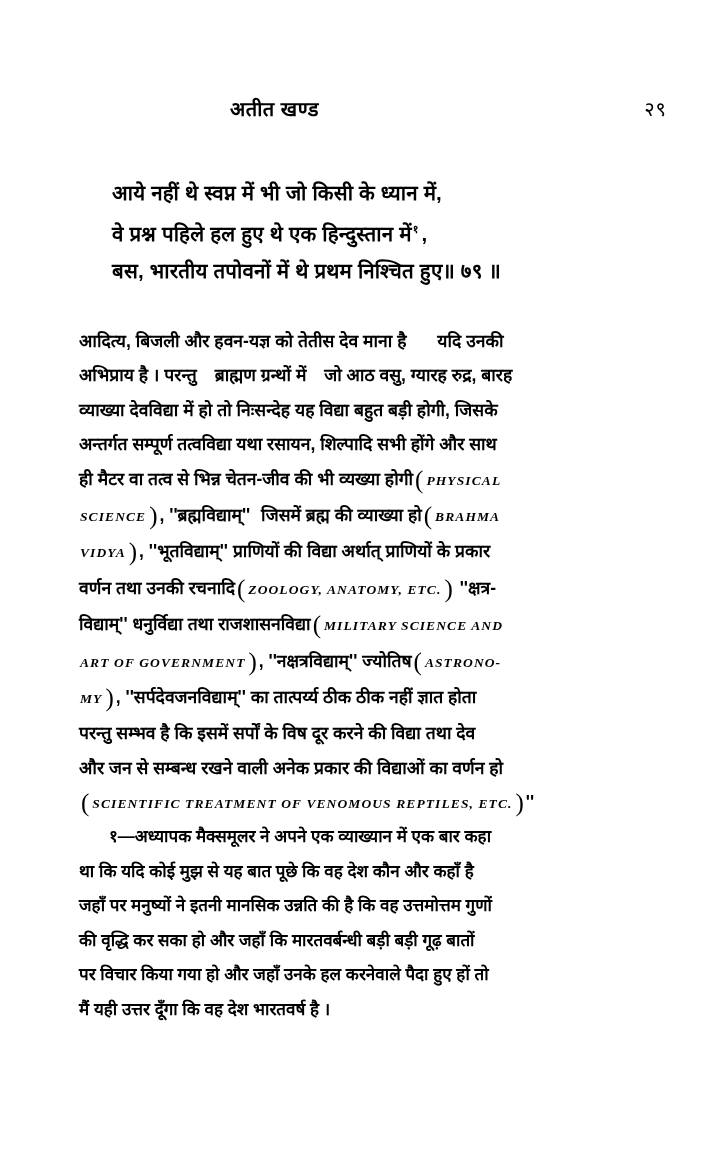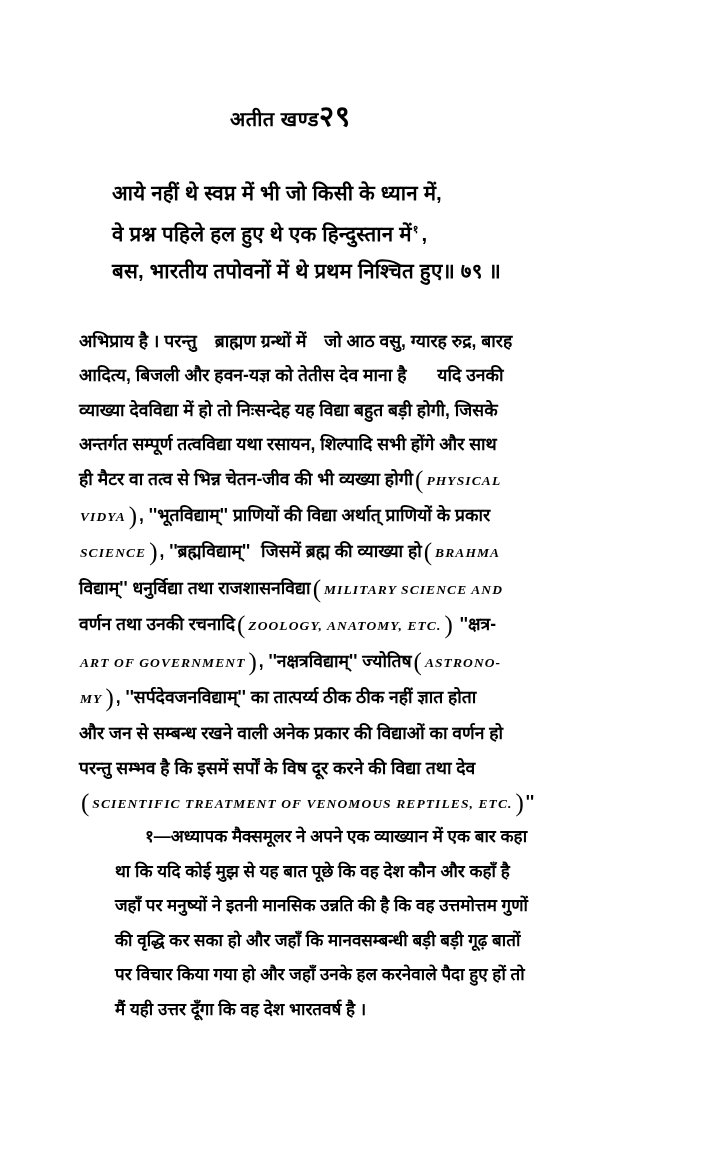--- a/index.html
+++ b/index.html
@@ -21,33 +21,33 @@
 
   
   .running-head {
     position: absolute;
     left: 80px;
     right: 58px;
     top: 95px;
     height: 34px;
     display: flex;
     align-items: baseline;
-    justify-content: flex-start;
+    justify-content: space-between;
   }
   .running-head-title {
     font-family: "Liberation Sans", "DejaVu Sans", sans-serif;
     font-size: 20px;
     font-weight: 700;
     letter-spacing: 0.5px;
     padding-left: 150px;
   }
   .running-head-folio {
     font-family: "Liberation Sans", "DejaVu Sans", sans-serif;
-    font-size: 29px;
-    font-weight: 700;
+    font-size: 20px;
+    font-weight: 400;
     letter-spacing: 1px;
   }
 
   
   .verse {
     position: absolute;
     left: 112px;
     top: 163px;
     width: 560px;
     margin-top: 11px;
@@ -113,59 +113,58 @@
     left: 79px;
     top: 820px;
     width: 567px;
   }
   .footnote-line {
     font-family: "Liberation Sans", "DejaVu Sans", sans-serif;
     font-size: 17px;
     font-weight: 700;
     line-height: 34.6px;
     white-space: nowrap;
-    margin-left: 36px;
   }
   .footnote-line.indent { padding-left: 30px; }
 </style>
 </head>
 <body>
 
 <div class="page">
 
   <div class="running-head">
     <span class="running-head-title">अतीत खण्ड</span>
     <span class="running-head-folio">२९</span>
   </div>
 
   <div class="verse" id="verse-block">
       <div class="verse-line"><span>आये नहीं थे स्वप्न में भी जो किसी के ध्यान में,</span></div>
       <div class="verse-line"><span>वे प्रश्न पहिले हल हुए थे एक हिन्दुस्तान में</span><span class="fn-ref">१</span><span>,</span></div>
       <div class="verse-line"><span>बस, भारतीय तपोवनों में थे प्रथम निश्चित हुए॥ ७९ ॥</span></div>
     </div>
 
   <div class="prose" id="prose-block">
+      <div class="prose-line"><span>आदित्य, बिजली और हवन-यज्ञ को तेतीस देव माना है</span><span class="gap-l">&nbsp;</span><span>यदि उनकी</span></div>
       <div class="prose-line"><span>अभिप्राय है । परन्तु</span><span class="gap-m">&nbsp;</span><span>ब्राह्मण ग्रन्थों में</span><span class="gap-m">&nbsp;</span><span>जो आठ वसु, ग्यारह रुद्र, बारह</span></div>
-      <div class="prose-line"><span>आदित्य, बिजली और हवन-यज्ञ को तेतीस देव माना है</span><span class="gap-l">&nbsp;</span><span>यदि उनकी</span></div>
       <div class="prose-line"><span>व्याख्या देवविद्या में हो तो निःसन्देह यह विद्या बहुत बड़ी होगी, जिसके</span></div>
       <div class="prose-line"><span>अन्तर्गत सम्पूर्ण तत्वविद्या यथा रसायन, शिल्पादि सभी होंगे और साथ</span></div>
       <div class="prose-line"><span>ही मैटर वा तत्व से भिन्न चेतन-जीव की भी व्यख्या होगी</span><span class="paren">(</span><span class="lat">physical</span></div>
+      <div class="prose-line"><span class="lat">science</span><span class="paren">)</span><span>, ''ब्रह्मविद्याम्''</span><span class="gap-s">&nbsp;</span><span>जिसमें ब्रह्म की व्याख्या हो</span><span class="paren">(</span><span class="lat">brahma</span></div>
       <div class="prose-line"><span class="lat">vidya</span><span class="paren">)</span><span>, ''भूतविद्याम्'' प्राणियों की विद्या अर्थात् प्राणियों के प्रकार</span></div>
-      <div class="prose-line"><span class="lat">science</span><span class="paren">)</span><span>, ''ब्रह्मविद्याम्''</span><span class="gap-s">&nbsp;</span><span>जिसमें ब्रह्म की व्याख्या हो</span><span class="paren">(</span><span class="lat">brahma</span></div>
+      <div class="prose-line"><span>वर्णन तथा उनकी रचनादि</span><span class="paren">(</span><span class="lat">zoology,  anatomy,  etc.</span><span class="paren">)</span><span> ''क्षत्र-</span></div>
       <div class="prose-line"><span>विद्याम्'' धनुर्विद्या तथा राजशासनविद्या</span><span class="paren">(</span><span class="lat">military science and</span></div>
-      <div class="prose-line"><span>वर्णन तथा उनकी रचनादि</span><span class="paren">(</span><span class="lat">zoology,  anatomy,  etc.</span><span class="paren">)</span><span> ''क्षत्र-</span></div>
       <div class="prose-line"><span class="lat">art  of  government</span><span class="paren">)</span><span>, ''नक्षत्रविद्याम्'' ज्योतिष</span><span class="paren">(</span><span class="lat">astrono-</span></div>
       <div class="prose-line"><span class="lat">my</span><span class="paren">)</span><span>, ''सर्पदेवजनविद्याम्'' का तात्पर्य्य ठीक ठीक नहीं ज्ञात होता</span></div>
+      <div class="prose-line"><span>परन्तु सम्भव है कि इसमें सर्पों के विष दूर करने की विद्या तथा देव</span></div>
       <div class="prose-line"><span>और जन से सम्बन्ध रखने वाली अनेक प्रकार की विद्याओं का वर्णन हो</span></div>
-      <div class="prose-line"><span>परन्तु सम्भव है कि इसमें सर्पों के विष दूर करने की विद्या तथा देव</span></div>
       <div class="prose-line"><span class="paren">(</span><span class="lat">scientific    treatment   of   venomous   reptiles,   etc.</span><span class="paren">)</span><span>''</span></div>
     </div>
 
   <div class="footnote" id="footnote-block">
       <div class="footnote-line indent">१—अध्यापक मैक्समूलर ने अपने एक व्याख्यान में एक बार  कहा</div>
       <div class="footnote-line">था कि यदि कोई मुझ से यह बात पूछे कि वह देश कौन और कहाँ है</div>
       <div class="footnote-line">जहाँ पर मनुष्यों ने इतनी मानसिक उन्नति की है कि वह उत्तमोत्तम गुणों</div>
-      <div class="footnote-line">की वृद्धि कर सका हो और जहाँ कि मानवसम्बन्धी बड़ी बड़ी गूढ़ बातों</div>
+      <div class="footnote-line">की वृद्धि कर सका हो और जहाँ कि मारतवर्बन्धी बड़ी बड़ी गूढ़ बातों</div>
       <div class="footnote-line">पर विचार किया गया हो और जहाँ उनके हल करनेवाले पैदा हुए हों तो</div>
       <div class="footnote-line">मैं यही उत्तर दूँगा कि वह देश भारतवर्ष है ।</div>
     </div>
 
 </div>
 
 </body></html>

